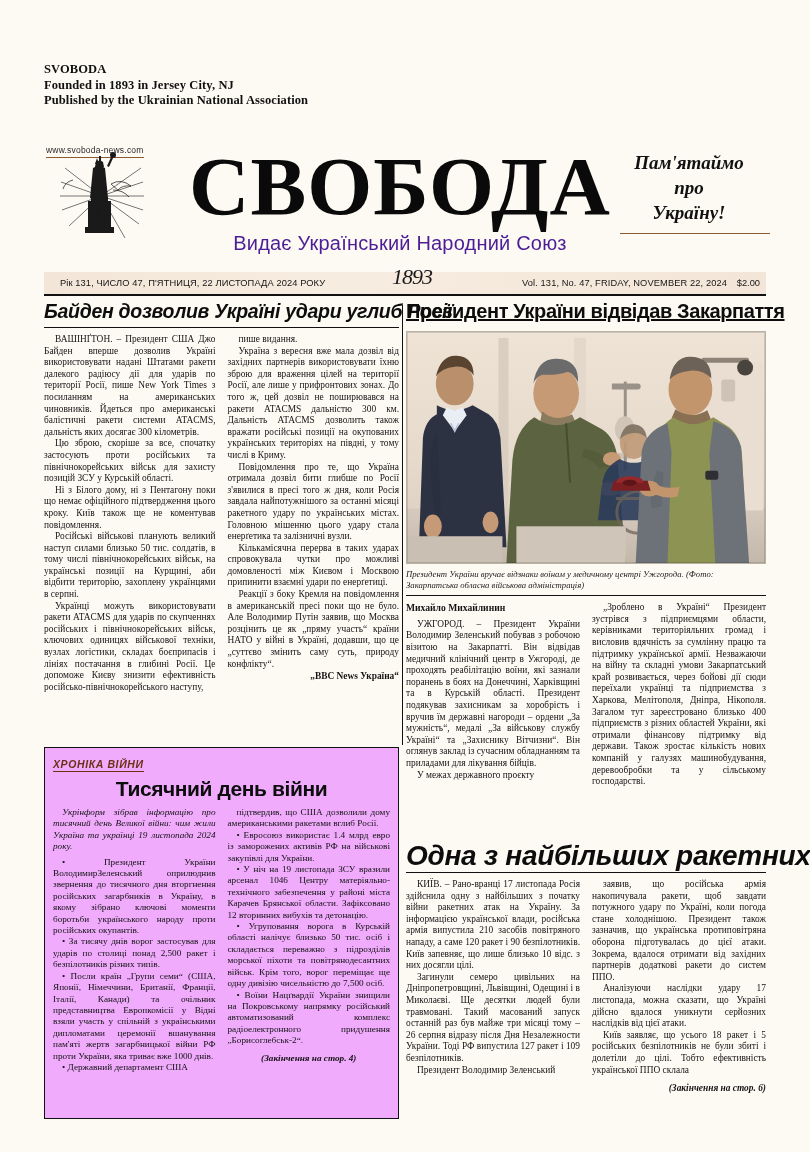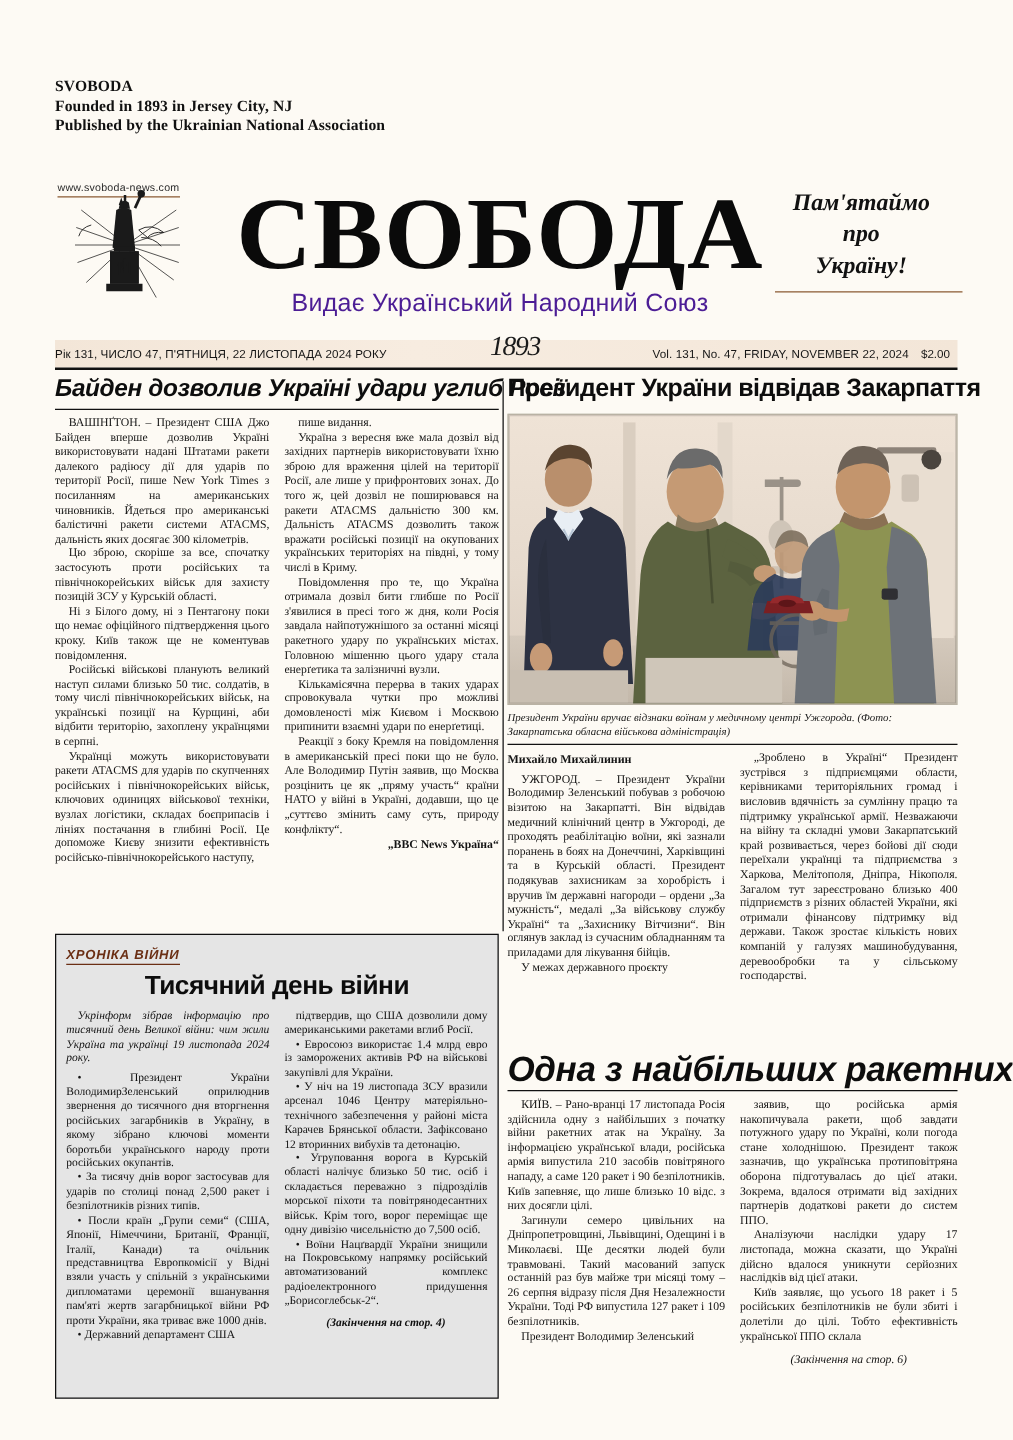--- a/index.html
+++ b/index.html
@@ -79,21 +79,21 @@
 
   
   .datebar{
     position:absolute;left:44px;top:272px;width:722px;height:22px;
     background:linear-gradient(to right,#f3e6d8,#f7ece0 40%,#f3e6d8);
     border-bottom:2px solid #111;
     font-family:"Liberation Sans", sans-serif;
     font-size:9.3px;
     color:#151515;
   }
-  .datebar .left{position:absolute;left:0;top:6px;letter-spacing:.1px;}
+  .datebar .left{position:absolute;left:16px;top:6px;letter-spacing:.1px;}
   .datebar .right{position:absolute;left:478px;top:6px;letter-spacing:.1px;}
   .datebar .price{position:absolute;right:6px;top:6px;}
   .datebar .year{
     position:absolute;left:348px;top:-8px;
     font-family:"Liberation Serif", serif;
     font-size:22px;color:#1a1a1a;font-style:italic;
     letter-spacing:-1px;
   }
   .leftzone{position:absolute;left:44px;top:300px;width:355px;}
   .rightzone{position:absolute;left:406px;top:300px;width:360px;}
@@ -110,38 +110,39 @@
     margin:0 0 7px 0;
     white-space:nowrap;
   }
   .hl-plain{
     font-family:"Liberation Sans", sans-serif;
     font-weight:bold;
     font-size:20px;line-height:23px;
     color:#0d0d0d;letter-spacing:-.4px;
     margin:0 0 8px 0;
     white-space:nowrap;
+    text-decoration:underline;
   }
 
   .body2{
     column-count:2;column-gap:12px;
     font-size:9.4px;line-height:11.6px;
     text-align:justify;
     -webkit-hyphens:auto;hyphens:auto;
     color:#141414;
   }
   .body2 p{margin:0;text-indent:11px;}
   .body2 p.byline{
     text-indent:0;font-weight:bold;font-size:9.6px;margin-bottom:5px;
   }
   .body2 p.src{
     text-indent:0;text-align:right;font-weight:bold;margin-top:1px;
   }
   .body2 p.cont{
-    text-indent:0;text-align:center;font-style:italic;font-weight:normal;
+    text-indent:0;text-align:right;font-style:italic;font-weight:bold;
     margin-top:7px;
   }
 
   
   .photo{
     position:relative;width:360px;height:233px;
     background:#cfcabc;overflow:hidden;margin-bottom:5px;
     border:1px solid #b9b2a4;
     box-sizing:border-box;
   }
@@ -150,21 +151,21 @@
     font-family:"Liberation Serif", serif;
     font-style:italic;font-size:8.7px;line-height:10.6px;
     color:#1a1a1a;margin-bottom:5px;
   }
   .rule-h{border-top:1.5px solid #111;margin:4px 0 6px 0;}
   .rule-thin{border-top:1px solid #111;margin:4px 0 6px 0;}
 
   
   .chronbox{
     position:absolute;left:44px;top:747px;width:355px;height:372px;
-    background:#e5e5e5;
+    background:#f0abfc;
     border:1.5px solid #111;
     box-sizing:border-box;
     padding:6px 8px 6px 8px;
   }
   .chron-kicker{
     font-family:"Liberation Sans", sans-serif;
     font-weight:bold;font-style:italic;font-size:10.5px;
     color:#6b2f14;letter-spacing:.6px;
     border-bottom:1.2px solid #6b2f14;
     display:inline-block;padding-bottom:1px;margin-bottom:5px;

